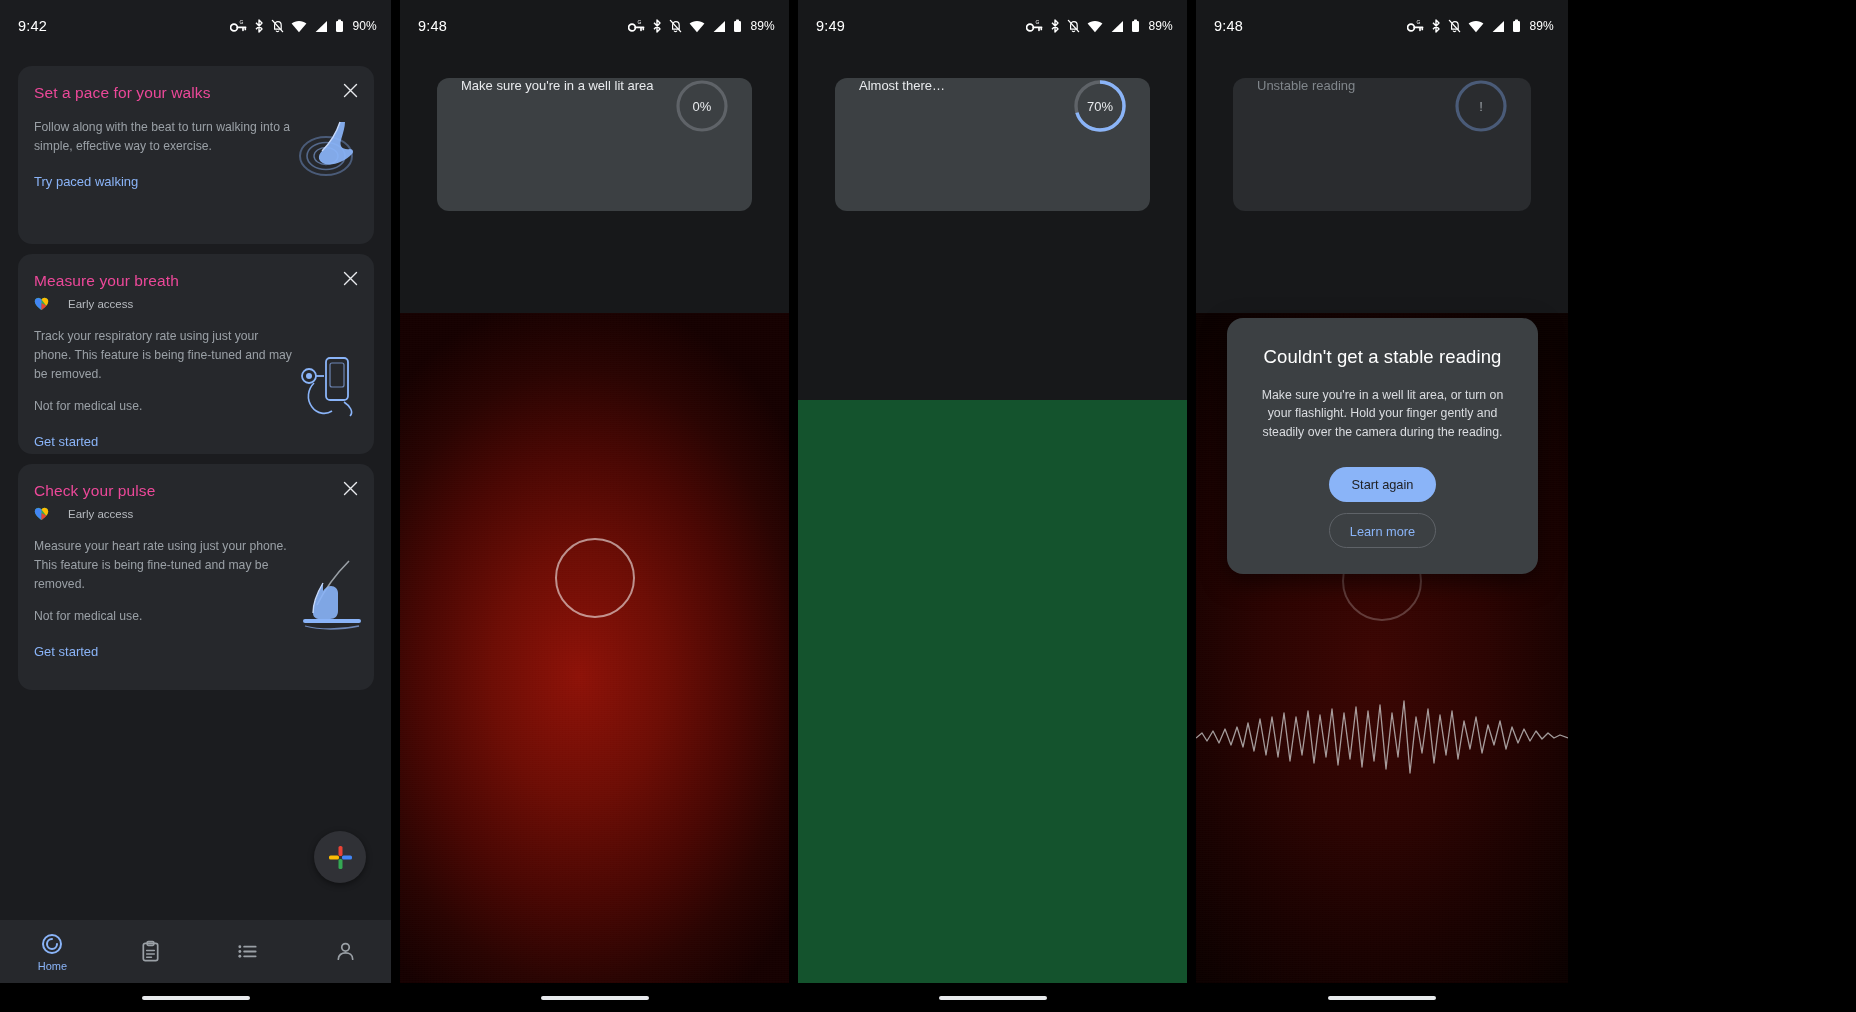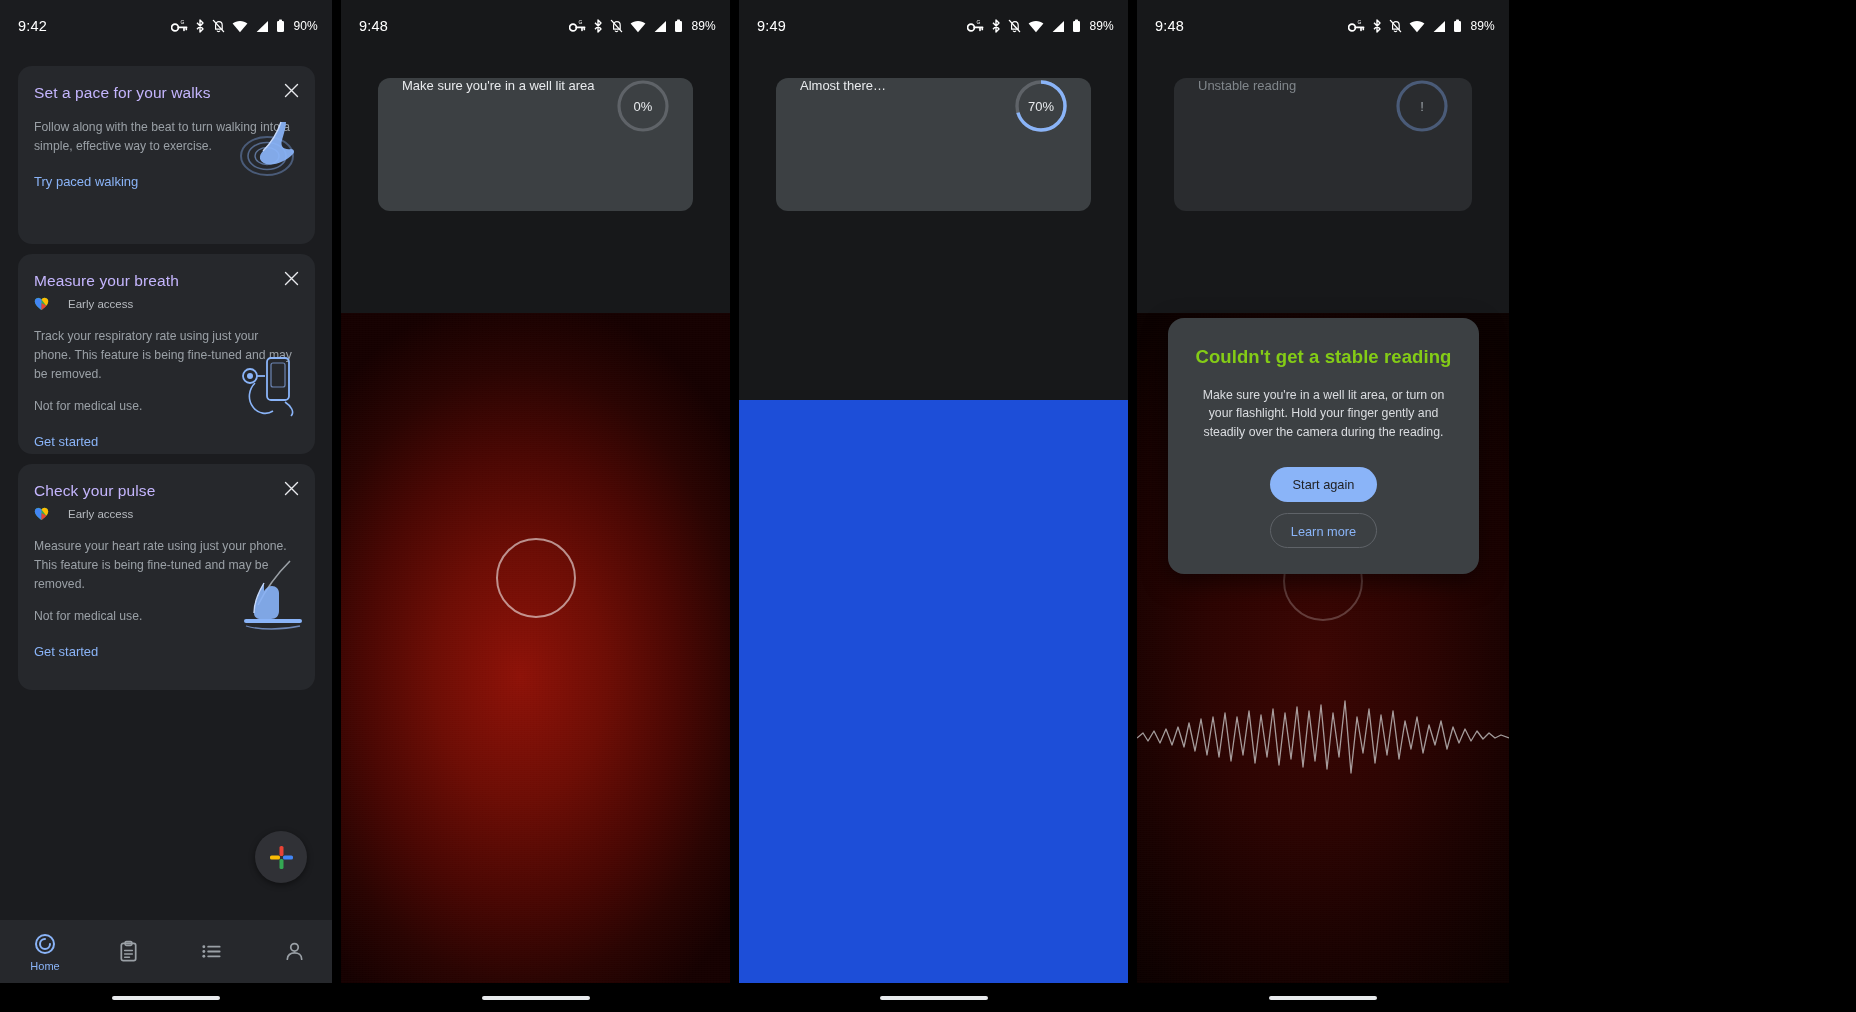--- a/index.html
+++ b/index.html
@@ -4,45 +4,45 @@
 <style>
   * { margin:0; padding:0; box-sizing:border-box; }
   html,body {
     width:1856px; height:1012px;
     background:#000;
     font-family:"Liberation Sans", sans-serif;
     overflow:hidden;
   }
   .strip { display:flex; width:1856px; height:1012px; background:#000; }
   .panel { position:relative; height:1012px; overflow:hidden; background:#000; }
-  .p1 { width:332px; background:#1b1c1f; }
+  .p1 { width:391px; background:#1b1c1f; }
   .gap { width:9px; background:#000; flex:0 0 9px; }
   .p2 { width:389px; background:#17181a; }
-  .p3 { width:389px; background:#1d4ed8;padding-left:20px; }
+  .p3 { width:389px; background:#14532d;padding-left:20px; }
   .p4 { width:372px; background:#17181a; }
 
   
   .statusbar {
     height:52px; display:flex; align-items:center;
     justify-content:space-between; padding:0 14px 0 18px;
     color:#fff; font-size:14.5px; letter-spacing:.2px;
   }
   .sb-time { font-size:14.5px; font-weight:400; color:#fff; }
   .sb-icons { display:flex; align-items:center; gap:7px; }
   .sb-icons svg { display:block; }
   .sb-batt { font-size:12px; color:#fff; margin-left:1px; }
 
   
   .home-body { position:absolute; top:52px; left:0; right:0; bottom:0; background:#1b1c1f; }
   .card {
     position:absolute; left:18px; right:17px;
     background:#26282c; border-radius:14px;
     padding:18px 16px 16px 16px;
   }
-  .card-title { color:#c4b5fd; font-size:15.5px; font-weight:500; letter-spacing:.1px; }
+  .card-title { color:#ec4899; font-size:15.5px; font-weight:500; letter-spacing:.1px; }
   .early { display:flex; align-items:center; gap:19px; margin-top:7px; }
   .early-label { color:#b7bbc0; font-size:11.5px; }
   .card-desc { color:#9aa0a6; font-size:12.2px; line-height:1.55; margin-top:16px; max-width:262px; }
   .card-desc.second { margin-top:13px; }
   .card-link { color:#8ab4f8; font-size:13px; font-weight:500; margin-top:18px; display:inline-block; }
   .card-close {
     position:absolute; top:13px; right:13px; width:22px; height:22px;
     display:flex; align-items:center; justify-content:center; cursor:pointer;
   }
   .card-art { position:absolute; right:10px; }
@@ -124,21 +124,21 @@
   }
   .wave { position:absolute; left:0; right:0; }
 
   
   .dialog {
     position:absolute; top:318px; left:31px; right:30px;
     background:#3c4043; border-radius:16px;
     padding:28px 24px 26px 24px; text-align:center;
     box-shadow:0 8px 24px rgba(0,0,0,.5);
   }
-  .dlg-title { color:#84cc16; font-size:18.5px; font-weight:700; letter-spacing:.1px; }
+  .dlg-title { color:#ffffff; font-size:18.5px; font-weight:400; letter-spacing:.1px; }
   .dlg-body { color:#dadce0; font-size:12.3px; line-height:1.5; margin-top:18px; }
   .dlg-btn {
     display:block; margin:0 auto; width:107px; height:35px;
     border-radius:18px; font-size:12.8px; line-height:35px;
     font-weight:500; cursor:pointer;
   }
   .dlg-btn.primary { background:#8ab4f8; color:#202124; margin-top:26px; }
   .dlg-btn.secondary { background:transparent; color:#8ab4f8; border:1px solid #5f6368; margin-top:11px; }
 </style>
 </head>

